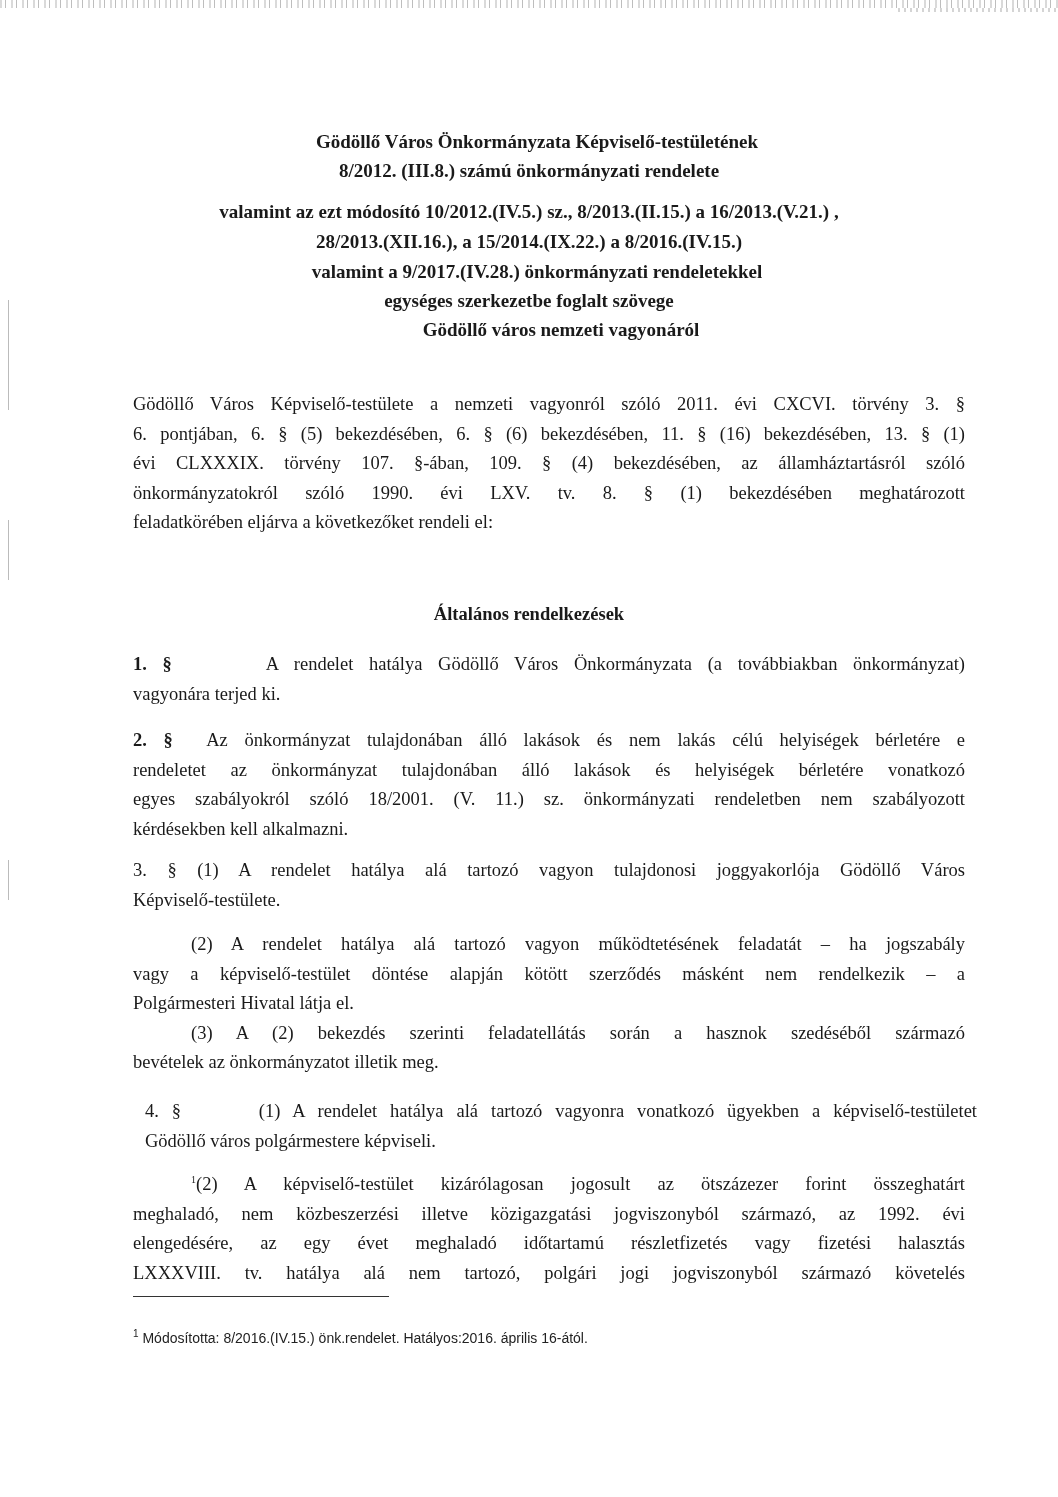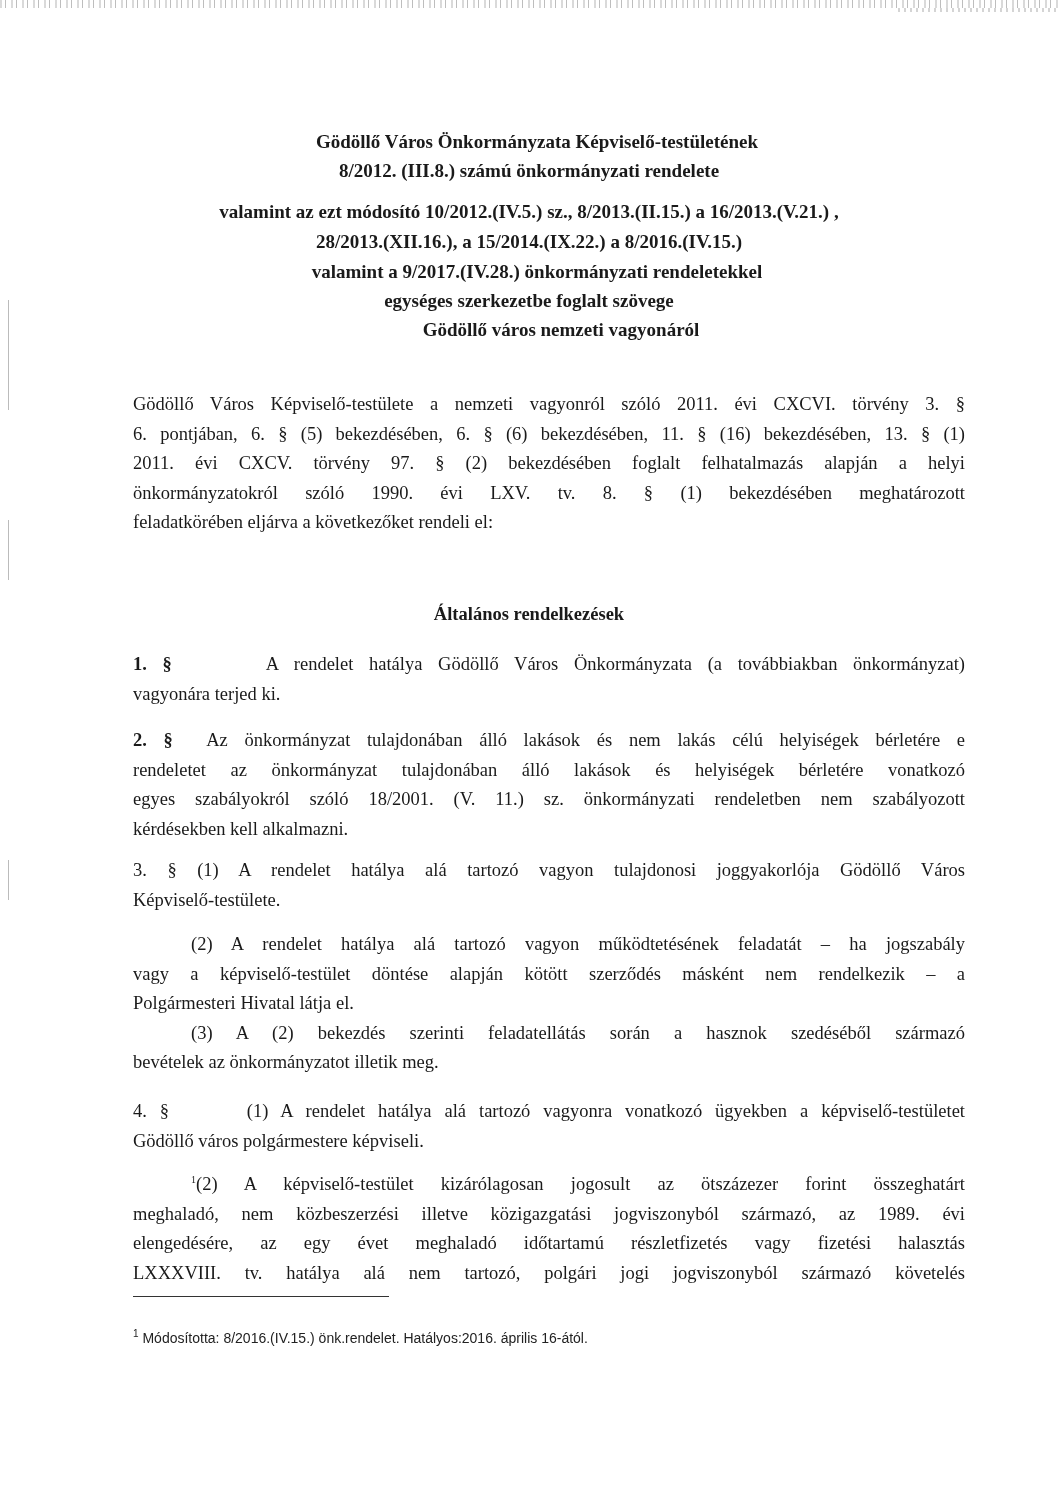--- a/index.html
+++ b/index.html
@@ -48,21 +48,21 @@
   <div class="heading t2">8/2012. (III.8.) számú önkormányzati rendelete</div>
   <div class="heading t3">valamint az ezt módosító 10/2012.(IV.5.) sz., 8/2013.(II.15.) a 16/2013.(V.21.) ,</div>
   <div class="heading t4">28/2013.(XII.16.), a 15/2014.(IX.22.)  a 8/2016.(IV.15.)</div>
   <div class="heading t5">valamint a 9/2017.(IV.28.) önkormányzati rendeletekkel</div>
   <div class="heading t6">egységes szerkezetbe foglalt szövege</div>
   <div class="heading t7">Gödöllő város nemzeti vagyonáról</div>
 
   <div class="para" style="top:390px;">
     <span class="line">Gödöllő Város Képviselő-testülete a nemzeti vagyonról szóló 2011. évi CXCVI. törvény 3. §</span>
     <span class="line">6. pontjában, 6. § (5) bekezdésében, 6. § (6) bekezdésében, 11. § (16) bekezdésében, 13. § (1)</span>
-    <span class="line">2011. évi CXCV. törvény 97. § (2) bekezdésében foglalt felhatalmazás alapján a helyi</span>
+    <span class="line">évi CLXXXIX. törvény 107. §-ában, 109. § (4) bekezdésében, az államháztartásról szóló</span>
     <span class="line">önkormányzatokról szóló 1990. évi LXV. tv. 8. § (1) bekezdésében meghatározott</span>
     <span class="line last">feladatkörében eljárva a következőket rendeli el:</span>
   </div>
 
   <div class="section-title">Általános rendelkezések</div>
 
   <div class="para" style="top:650px;">
     <span class="line">
       <span class="bold">1. §</span>&nbsp;&nbsp;&nbsp;&nbsp;&nbsp;&nbsp;<span>A rendelet hatálya Gödöllő Város Önkormányzata (a továbbiakban önkormányzat)</span>
     </span>
@@ -86,32 +86,32 @@
   </div>
 
   <div class="para" style="top:930px;">
     <span class="line indent">(2) A rendelet hatálya alá tartozó vagyon működtetésének feladatát – ha jogszabály</span>
     <span class="line">vagy a képviselő-testület döntése alapján kötött szerződés másként nem rendelkezik – a</span>
     <span class="line last">Polgármesteri Hivatal látja el.</span>
     <span class="line indent">(3) A (2) bekezdés szerinti feladatellátás során a hasznok szedéséből származó</span>
     <span class="line last">bevételek az önkormányzatot illetik meg.</span>
   </div>
 
-  <div class="para" style="top:1097px;">
+  <div class="para" style="top:1097px;margin-left:12px;">
     <span class="line">
       <span>4. §</span>&nbsp;&nbsp;&nbsp;&nbsp;&nbsp;&nbsp;<span>(1) A rendelet hatálya alá tartozó vagyonra vonatkozó ügyekben a képviselő-testületet</span>
     </span>
     <span class="line last">Gödöllő város polgármestere képviseli.</span>
   </div>
 
   <div class="para" style="top:1170px;">
     <span class="line indent">
       <sup>1</sup><span>(2) A képviselő-testület kizárólagosan jogosult az ötszázezer forint összeghatárt</span>
     </span>
-    <span class="line">meghaladó, nem közbeszerzési illetve közigazgatási jogviszonyból származó, az 1989. évi</span>
+    <span class="line">meghaladó, nem közbeszerzési illetve közigazgatási jogviszonyból származó, az 1992. évi</span>
     <span class="line">elengedésére, az egy évet meghaladó időtartamú részletfizetés vagy fizetési halasztás</span>
     <span class="line">LXXXVIII. tv. hatálya alá nem tartozó, polgári jogi jogviszonyból származó követelés</span>
   </div>
 
   <div class="footnote-rule"></div>
 
   <div class="footnote">
     <sup>1</sup><span> Módosította: 8/2016.(IV.15.) önk.rendelet. Hatályos:2016. április 16-ától.</span>
   </div>
 

